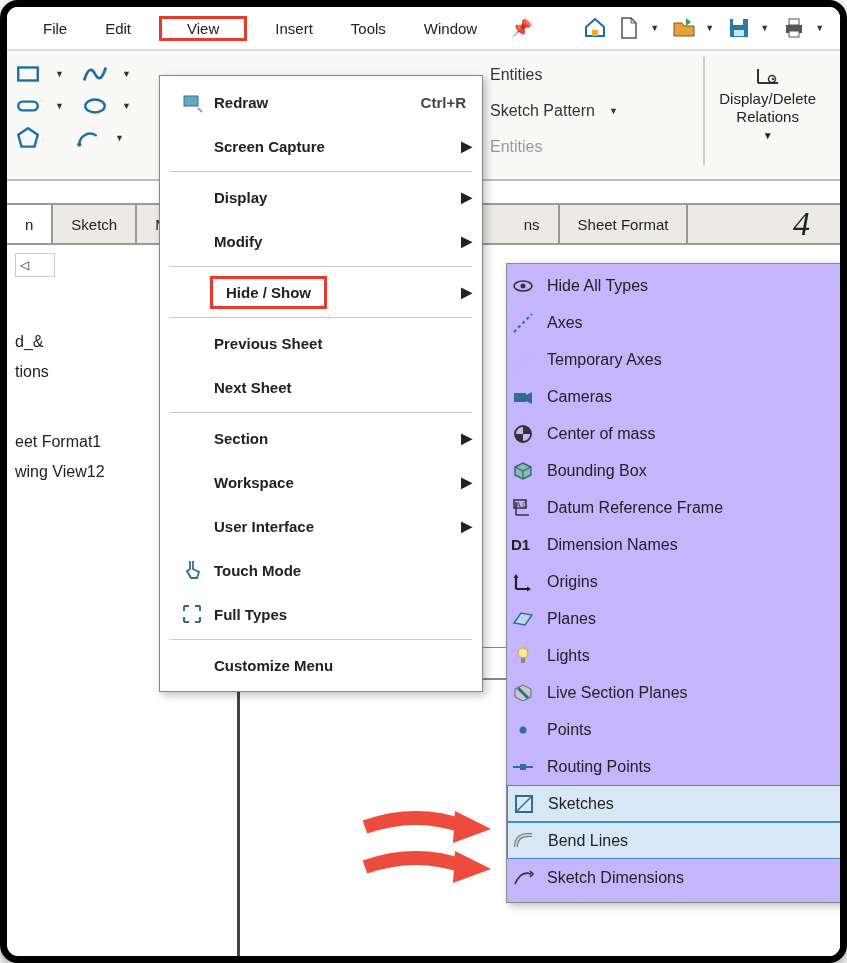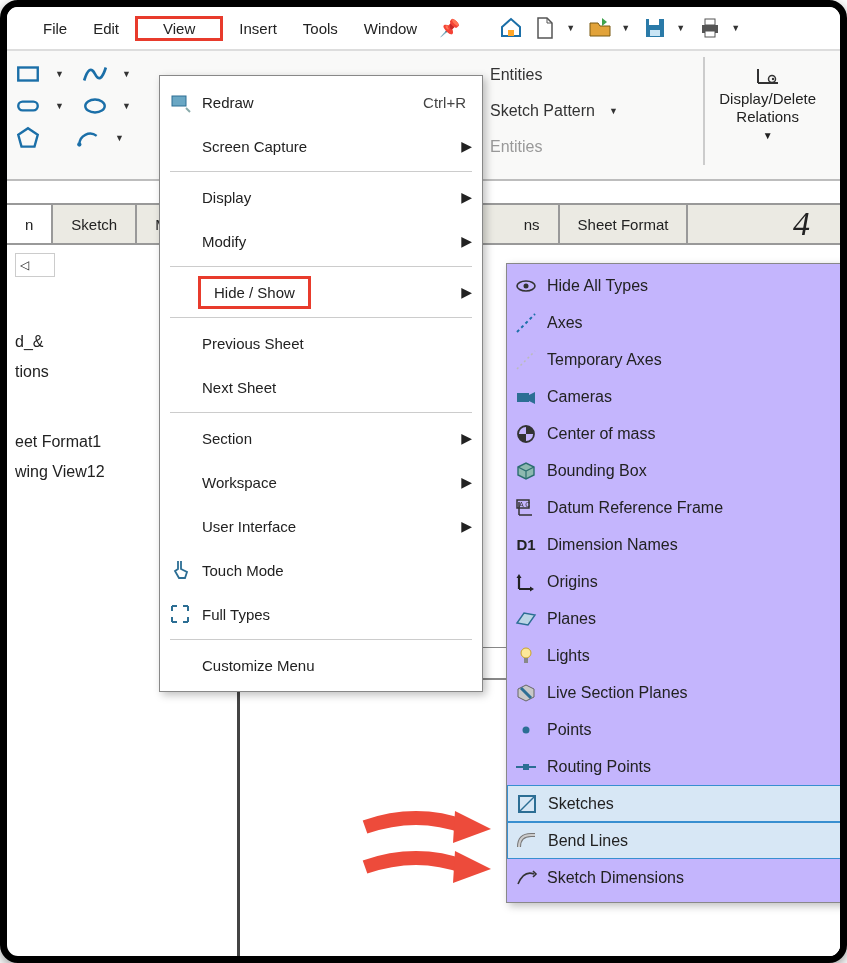--- a/index.html
+++ b/index.html
@@ -7,21 +7,21 @@
 
 .frame {
   width: 847px; height: 963px; position: relative; overflow: hidden;
   border: 7px solid #000; border-radius: 18px; background: #fff;
   box-shadow: 0 4px 12px rgba(0,0,0,.4);
 }
 
 
 .menubar {
   display: flex; align-items: center; height: 44px; padding: 0 26px;
-  background: #fff; border-bottom: 2px solid #ddd; gap: 6px;
+  background: #fff; border-bottom: 2px solid #ddd; gap: 18px;
 }
 .menubar-item { padding: 4px 10px; cursor: default; }
 .menubar-item.highlighted { border: 3px solid #e83b2c; padding: 1px 25px; }
 .pin { color: #888; margin-left: 6px; font-size: 17px; }
 .quickbar { display: flex; align-items: center; gap: 4px; margin-left: 30px; }
 .qbtn { width: 30px; height: 30px; display: flex; align-items: center; justify-content: center; }
 .qbtn svg { width: 24px; height: 24px; }
 .drop-tiny { font-size: 9px; color: #333; margin-left: 2px; margin-right: 6px; }
 
 
@@ -57,39 +57,39 @@
 .canvas { position:absolute; left: 230px; right:0; top: 640px; bottom:0; background:#fff; border-top:1px solid #888;}
 .canvas::before { content:""; position:absolute; left:0; top:0; bottom:0; width:3px; background:#444;}
 .canvas-inner { position:absolute; left:3px; top:30px; right:0; bottom:0; background:#fff; border-top:2px solid #888; }
 
 
 .menu {
   position: absolute; left: 152px; top: 68px; width: 324px;
   background:#fff; border: 1px solid #888; box-shadow: 3px 3px 8px rgba(0,0,0,.25);
   z-index: 10; padding: 4px 0;
 }
-.menu-row { display:flex; align-items:center; height: 44px; padding: 0 10px 0 4px; }
+.menu-row { display:flex; align-items:center; height: 44px; padding: 0 10px 0 16px; font-weight: bold; }
 .menu-row .micon { width: 32px; height: 32px; display:flex; align-items:center; justify-content:center; margin-right: 6px;}
 .menu-row .micon svg { width:24px; height:24px; }
 .menu-row .mlabel { flex:1; }
 .menu-row .mshort { color:#444; margin-right: 6px;}
 .menu-row .arrow { font-size: 14px; color:#222; }
 .menu-sep { height:1px; background:#ccc; margin: 3px 10px; }
 .menu-row.highlighted .mlabel { display:inline-block; }
 .highlight-box { border: 3px solid #e83b2c; padding: 5px 13px; margin-left: -4px; }
 
 
 .submenu {
   position:absolute; left: 499px; top: 256px; width: 342px;
   background:#c4b5fd; border: 1px solid #888; box-shadow: 3px 3px 8px rgba(0,0,0,.25);
   z-index: 20; padding: 3px 0 6px;
 }
 .sub-row { display:flex; align-items:center; height: 37px; padding: 0 10px 0 4px; }
 .sub-row.highlighted { background: #d7e7f5; border: 1.5px solid #388fd0; }
-.sub-row .sicon { width: 30px; height: 26px; display:flex; align-items:center; justify-content:center; margin-right: 6px;}
+.sub-row .sicon { width: 30px; height: 26px; display:flex; align-items:center; justify-content:flex-start; margin-right: 6px;}
 .sub-row .sicon svg { width: 24px; height: 24px; }
 .sub-row .slabel { flex:1; font-size: 16px; }
 
 
 .arrow-anno { position:absolute; z-index:50; }
 .arrow-anno svg { width: 140px; height: 60px; }
 
 </style>
 </head>
 <body>

